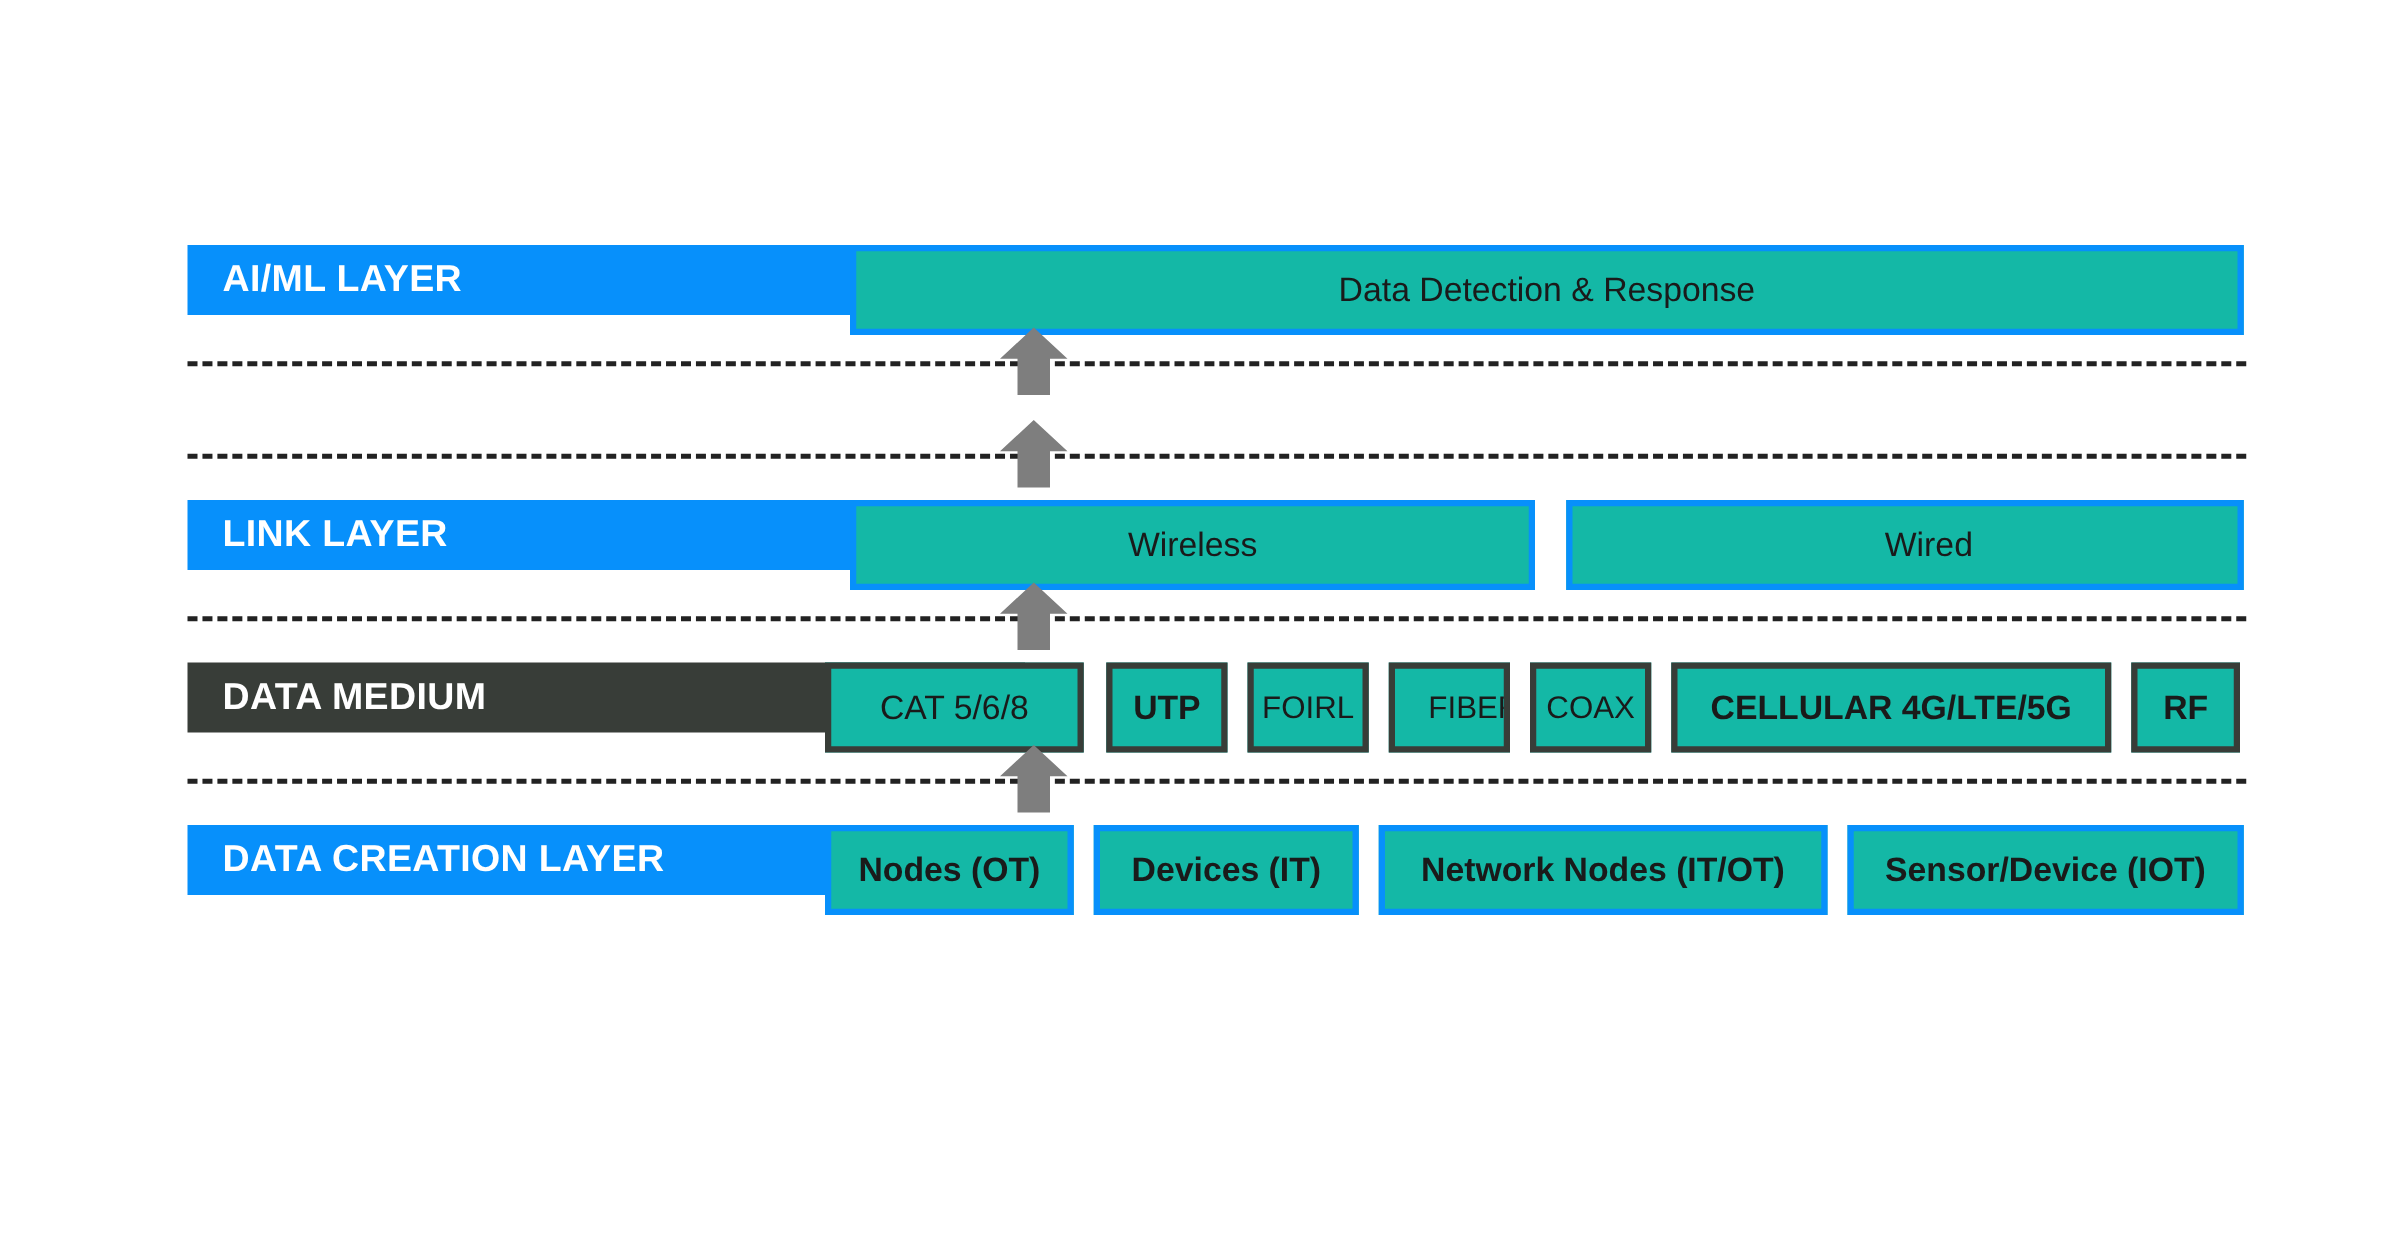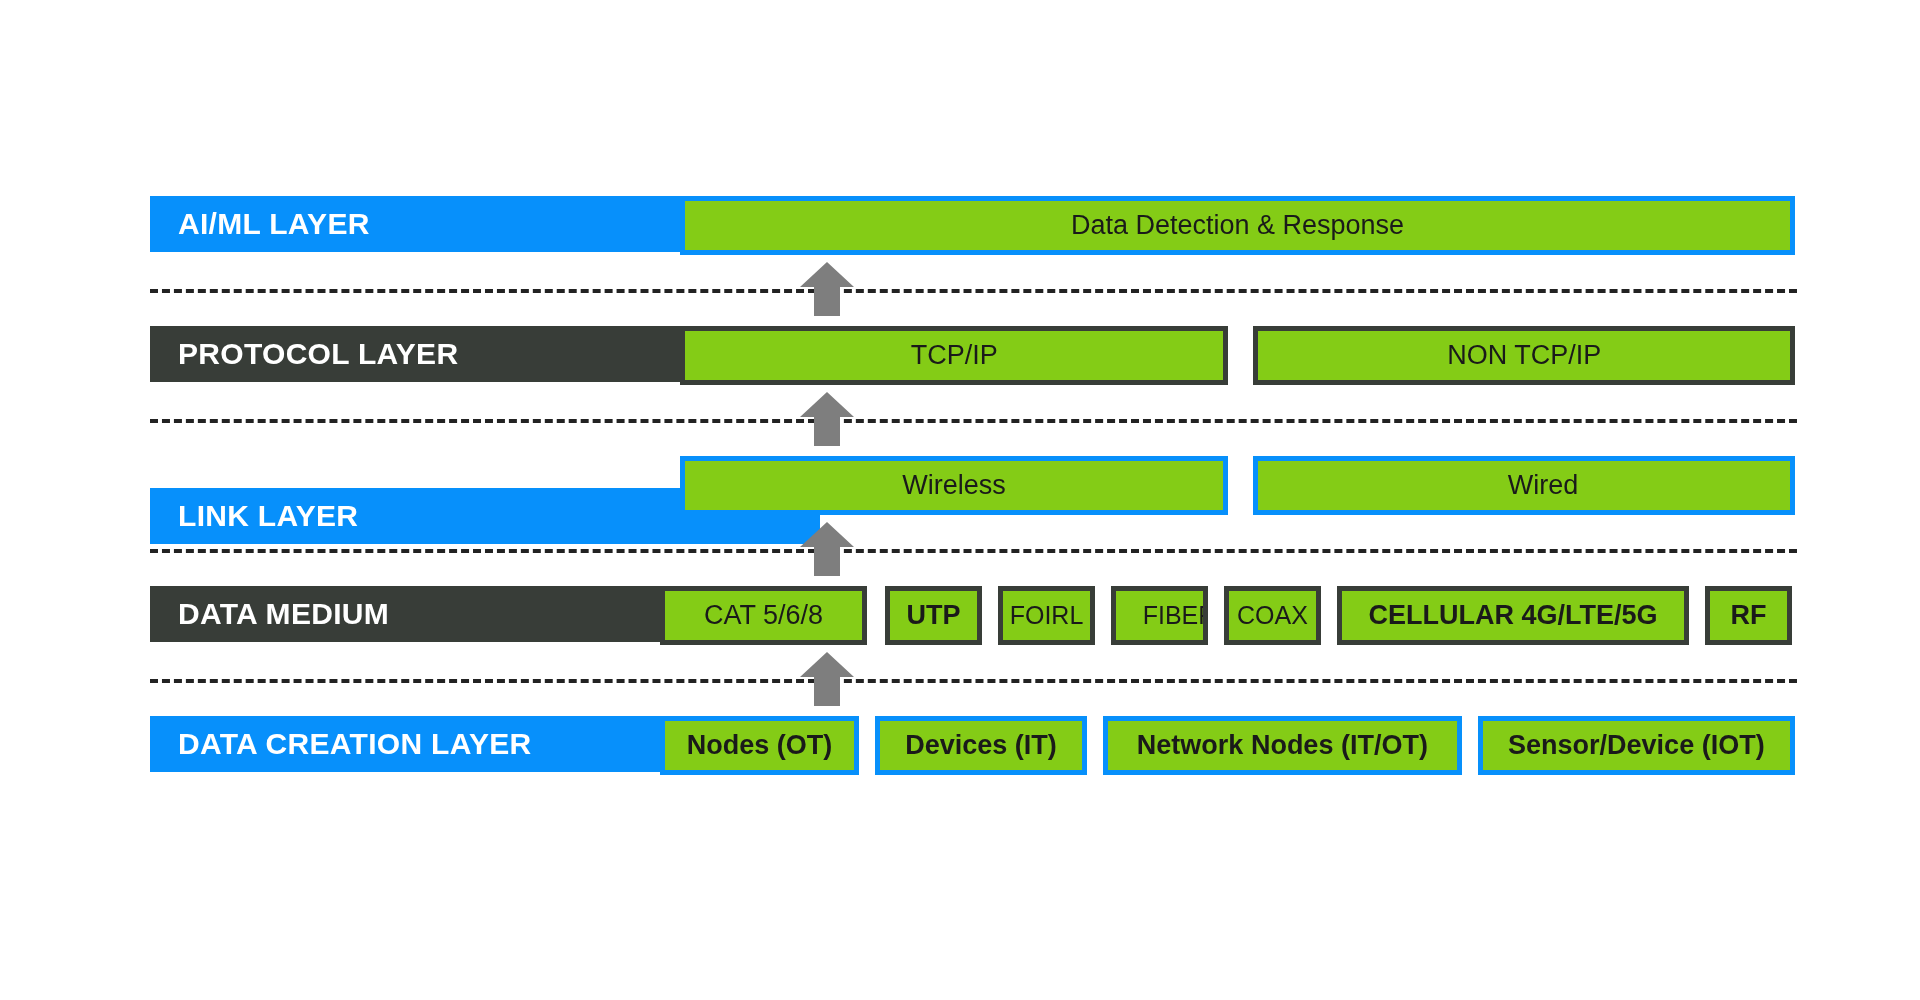--- a/index.html
+++ b/index.html
@@ -59,29 +59,29 @@
     align-items: stretch;
     width: 100%;
     height: 56px;
   }
 
   .box-spacer {
     flex: 0 0 auto;
   }
 
   .vbox {
-    background: #84cc16;
+    background: #14b8a6;
     display: flex;
     align-items: center;
     justify-content: center;
     box-sizing: border-box;
     font-size: 27px;
     color: #1a1a1a;
     white-space: nowrap;
-    height: 59px;
+    height: 72px;
     overflow: hidden;
   }
   .vbox.blue-border { border: 5px solid #0790fb; }
   .vbox.dark-border { border: 5px solid #383d38; }
   .vbox.small       { font-size: 27px; font-weight: bold; }
   .vbox.tiny        { font-size: 25px; }
 
   .gap { flex: 0 0 auto; }
 
   
@@ -123,43 +123,32 @@
 
   <div class="divider">
     <div class="dash-line"></div>
     <div class="up-arrow">
       <svg width="58" height="58" viewBox="0 0 58 58">
         <polygon points="29,2 56,27 42,27 42,56 16,56 16,27 2,27" fill="#7e7e7e"></polygon>
       </svg>
     </div>
   </div>
 
-  <div class="layer-row">
-    <div class="layer-bar dark" style="width:670px;">
-      <span class="layer-title">PROTOCOL LAYER</span>
-    </div>
-    <div class="boxes">
-      <div class="box-spacer" style="width:530px;"></div>
-      <div class="vbox dark-border" style="width:557px;">TCP/IP</div>
-      <div class="gap" style="width:25px;"></div>
-      <div class="vbox dark-border" style="width:550px;">NON TCP/IP</div>
-    </div>
-  </div>
-
-  <div class="divider">
-    <div class="dash-line"></div>
-    <div class="up-arrow">
-      <svg width="58" height="58" viewBox="0 0 58 58">
-        <polygon points="29,2 56,27 42,27 42,56 16,56 16,27 2,27" fill="#7e7e7e"></polygon>
-      </svg>
-    </div>
-  </div>
-
-  <div class="layer-row">
-    <div class="layer-bar blue" style="width:670px;margin-top:32px;">
+
+  <div class="divider">
+    <div class="dash-line"></div>
+    <div class="up-arrow">
+      <svg width="58" height="58" viewBox="0 0 58 58">
+        <polygon points="29,2 56,27 42,27 42,56 16,56 16,27 2,27" fill="#7e7e7e"></polygon>
+      </svg>
+    </div>
+  </div>
+
+  <div class="layer-row">
+    <div class="layer-bar blue" style="width:670px;">
       <span class="layer-title">LINK LAYER</span>
     </div>
     <div class="boxes">
       <div class="box-spacer" style="width:530px;"></div>
       <div class="vbox blue-border" style="width:557px;">Wireless</div>
       <div class="gap" style="width:25px;"></div>
       <div class="vbox blue-border" style="width:550px;padding-left:38px;">Wired</div>
     </div>
   </div>
 

